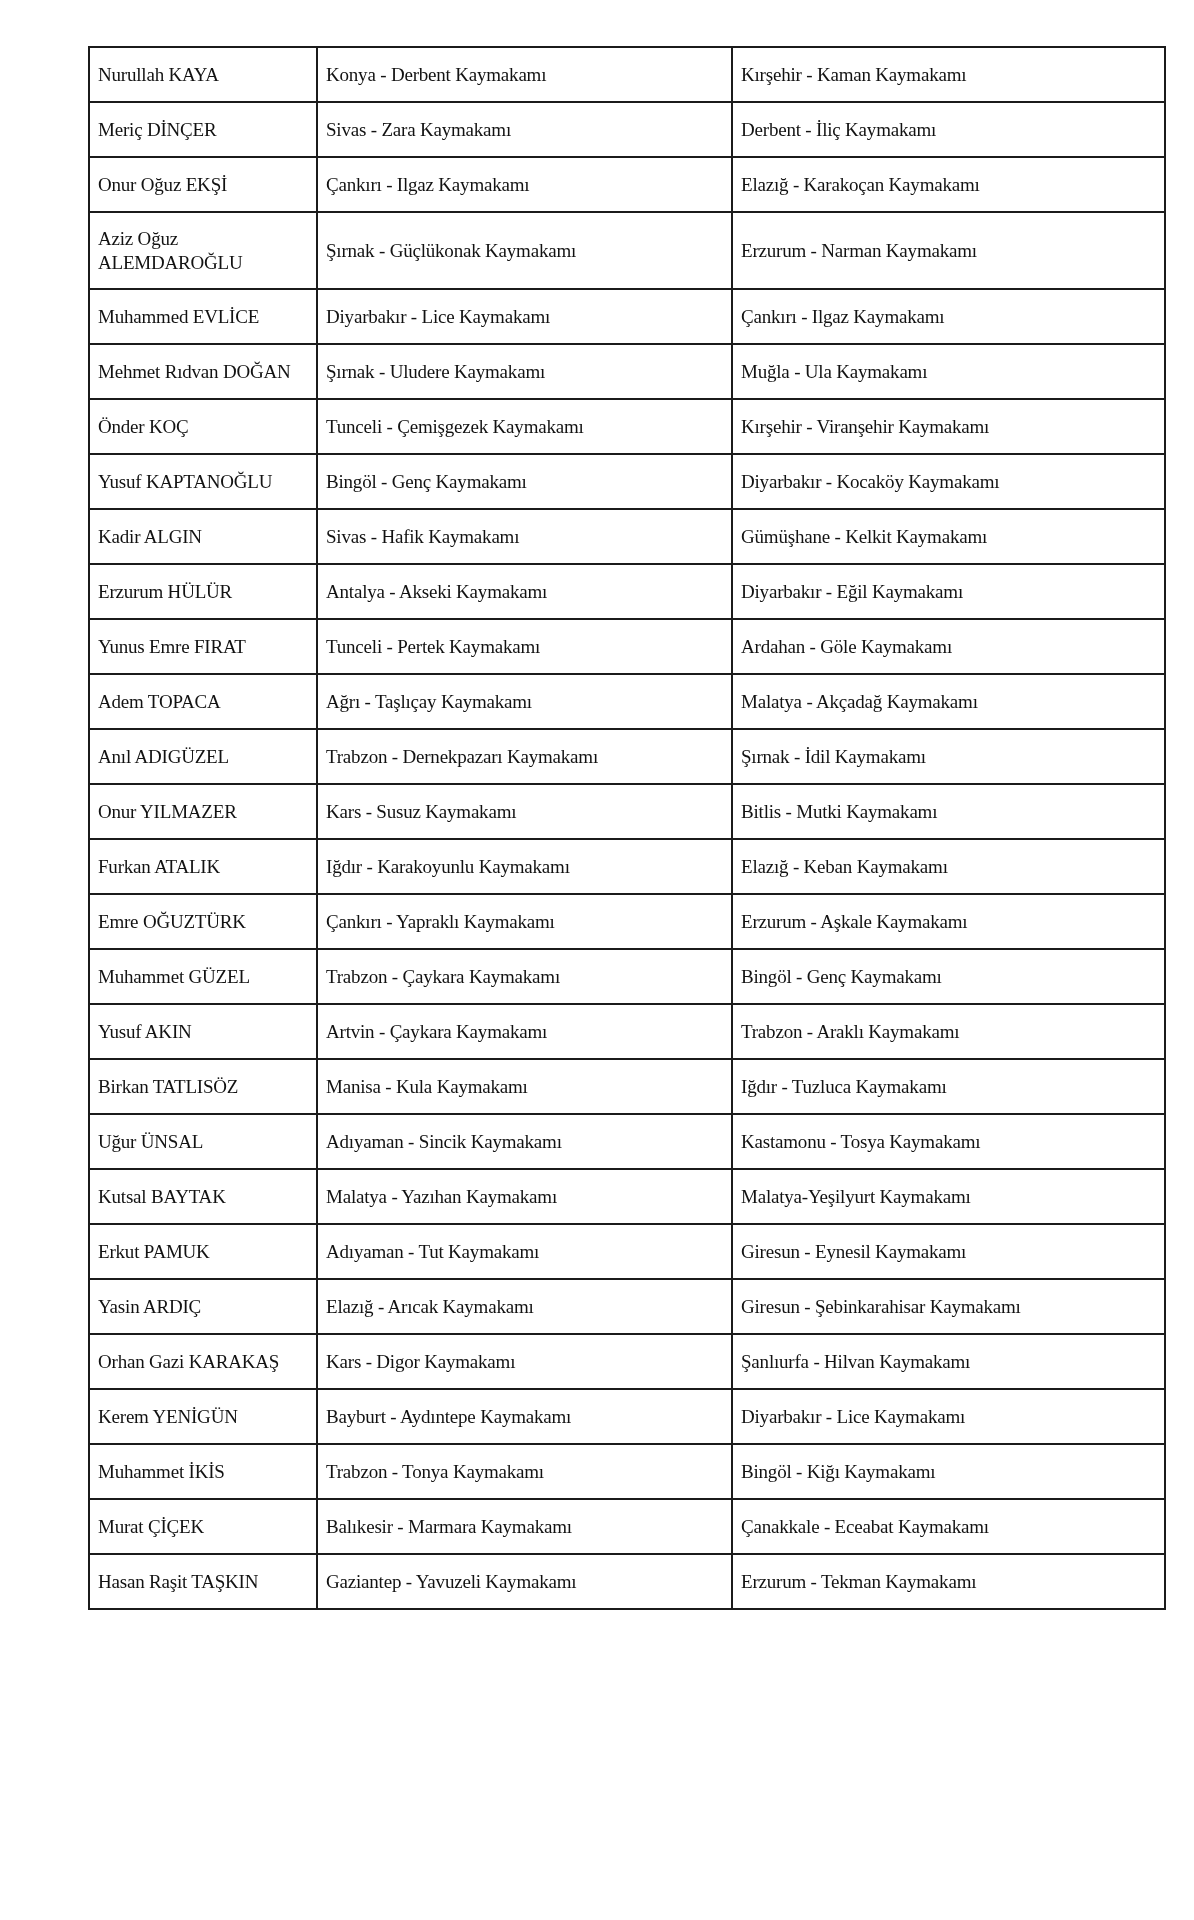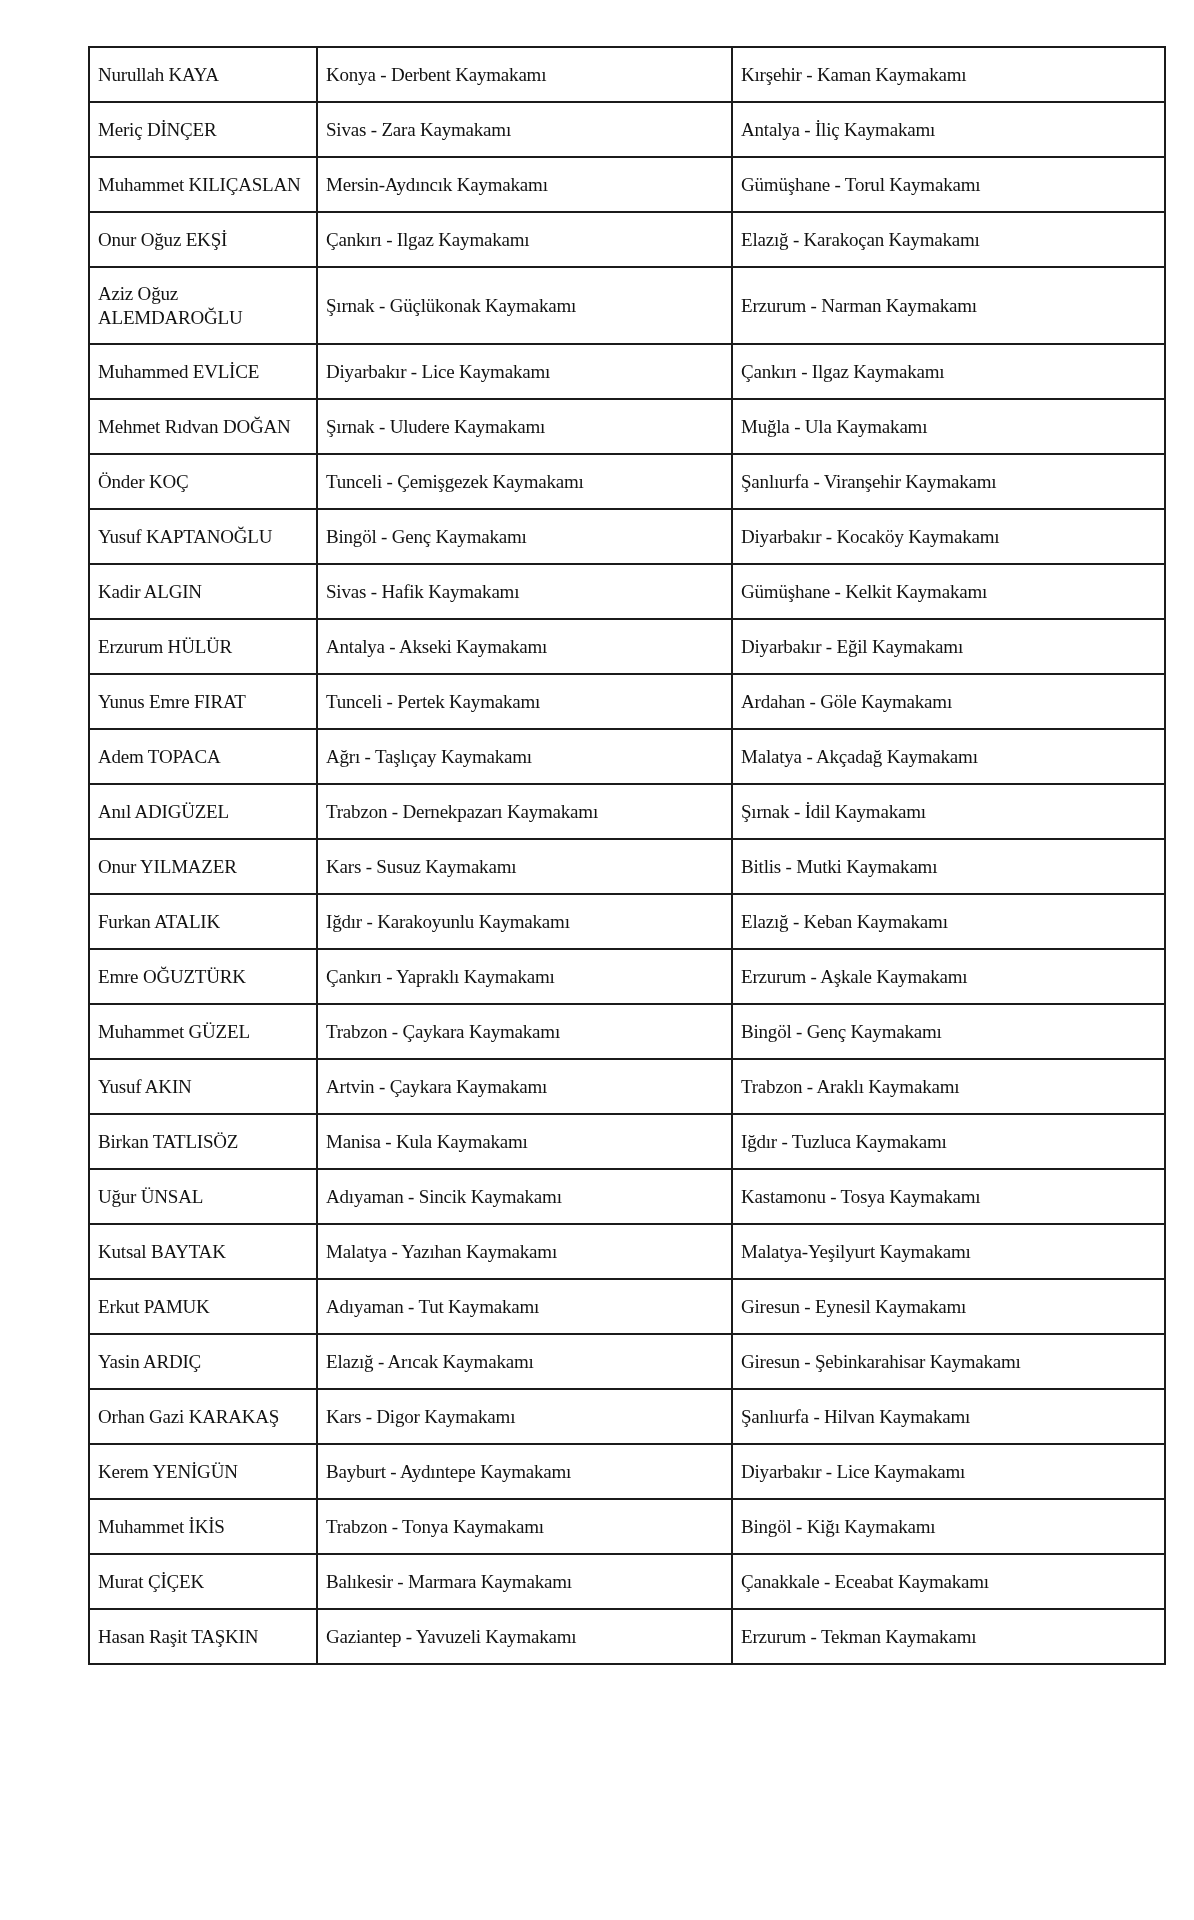--- a/index.html
+++ b/index.html
@@ -56,26 +56,21 @@
     </colgroup>
     <tbody id="appt-body">
         <tr>
       <td>Nurullah KAYA</td>
       <td>Konya - Derbent Kaymakamı</td>
       <td>Kırşehir - Kaman Kaymakamı</td>
     </tr>
         <tr>
       <td>Meriç DİNÇER</td>
       <td>Sivas - Zara Kaymakamı</td>
-      <td>Antalya - İliç Kaymakamı</td>
-    </tr>
-        <tr>
-      <td>Muhammet KILIÇASLAN</td>
-      <td>Mersin-Aydıncık Kaymakamı</td>
-      <td>Gümüşhane - Torul Kaymakamı</td>
+      <td>Derbent - İliç Kaymakamı</td>
     </tr>
         <tr>
       <td>Onur Oğuz EKŞİ</td>
       <td>Çankırı - Ilgaz Kaymakamı</td>
       <td>Elazığ - Karakoçan Kaymakamı</td>
     </tr>
         <tr class="tall">
       <td>Aziz Oğuz ALEMDAROĞLU</td>
       <td>Şırnak - Güçlükonak Kaymakamı</td>
       <td>Erzurum - Narman Kaymakamı</td>
@@ -86,21 +81,21 @@
       <td>Çankırı - Ilgaz Kaymakamı</td>
     </tr>
         <tr>
       <td>Mehmet Rıdvan DOĞAN</td>
       <td>Şırnak - Uludere Kaymakamı</td>
       <td>Muğla - Ula Kaymakamı</td>
     </tr>
         <tr>
       <td>Önder KOÇ</td>
       <td>Tunceli - Çemişgezek Kaymakamı</td>
-      <td>Şanlıurfa - Viranşehir Kaymakamı</td>
+      <td>Kırşehir - Viranşehir Kaymakamı</td>
     </tr>
         <tr>
       <td>Yusuf KAPTANOĞLU</td>
       <td>Bingöl - Genç Kaymakamı</td>
       <td>Diyarbakır - Kocaköy Kaymakamı</td>
     </tr>
         <tr>
       <td>Kadir ALGIN</td>
       <td>Sivas - Hafik Kaymakamı</td>
       <td>Gümüşhane - Kelkit Kaymakamı</td>

